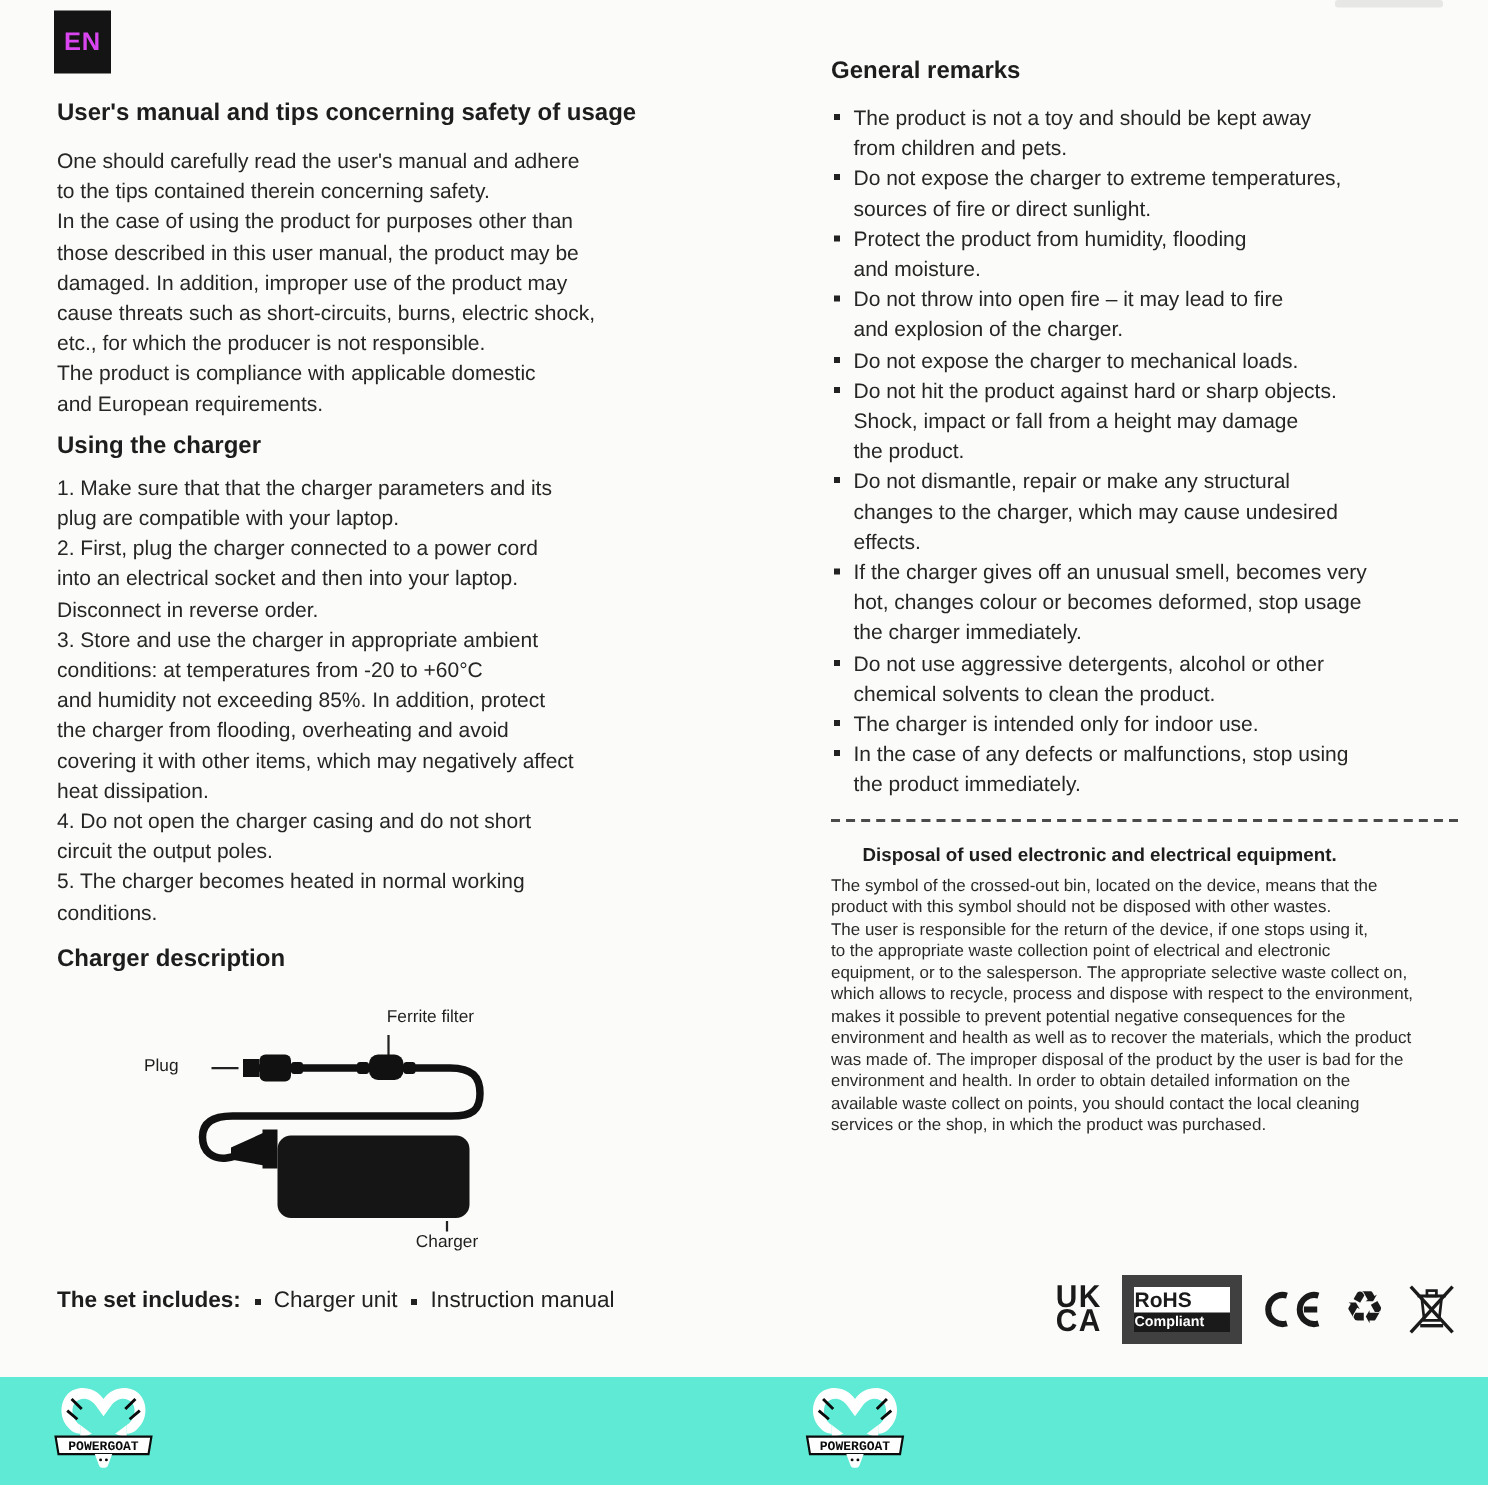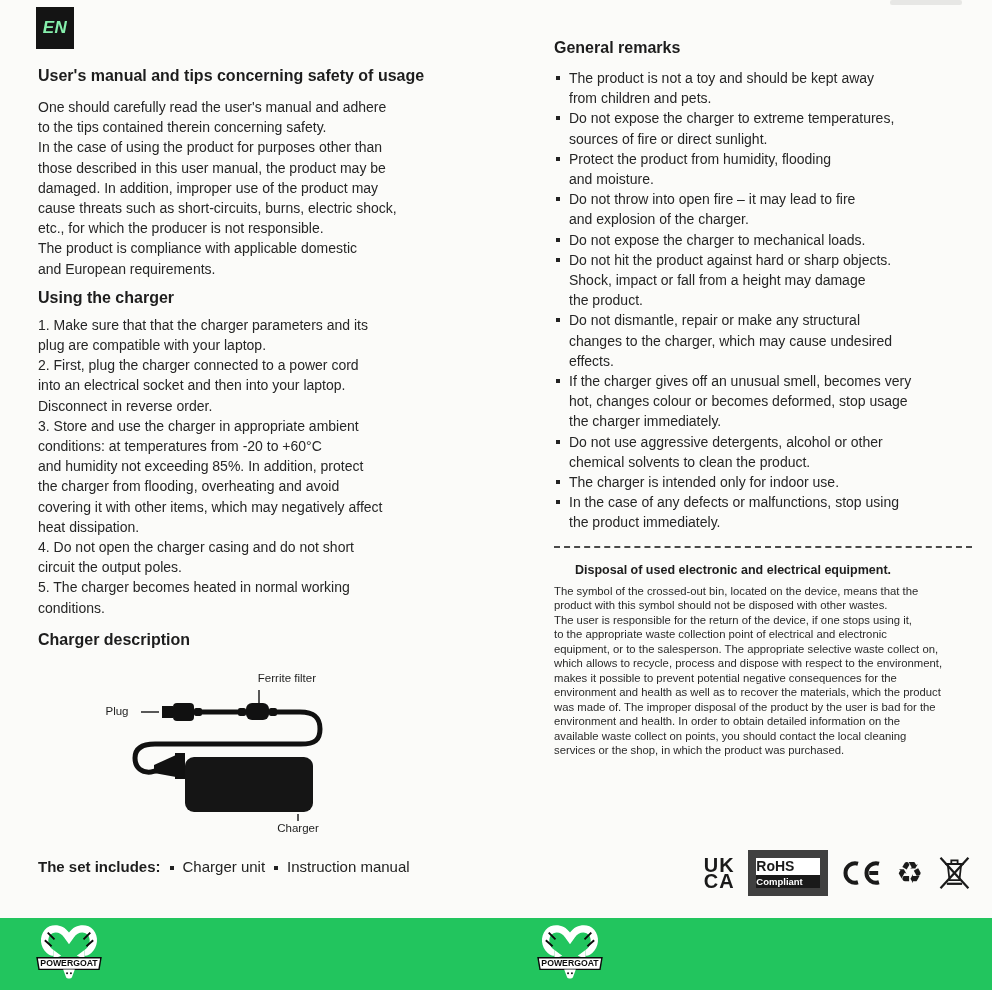--- a/index.html
+++ b/index.html
@@ -1,55 +1,55 @@
 <!DOCTYPE html>
 <html><head>
 <meta charset="utf-8">
 <style>
   html,body{margin:0;padding:0;}
   body{width:992px;height:990px;background:#ffffff;font-family:"Liberation Sans","DejaVu Sans",sans-serif;}
   .page{position:relative;width:992px;height:990px;background:#fbfbf9;overflow:hidden;color:#222;}
   .scan-smudge{position:absolute;left:890px;top:0;width:72px;height:5px;background:#e2e2e0;opacity:.8;border-radius:2px;}
-  .lang-badge{position:absolute;left:36px;top:7px;width:38px;height:42px;background:#141414;color:#86efac;
-    font-weight:700;font-size:17px;display:flex;align-items:center;justify-content:center;letter-spacing:.5px;font-style:italic;}
+  .lang-badge{position:absolute;left:36px;top:7px;width:38px;height:42px;background:#141414;color:#d946ef;
+    font-weight:700;font-size:17px;display:flex;align-items:center;justify-content:center;letter-spacing:.5px;}
   .col{position:absolute;}
   .col-left{left:38px;top:66px;width:485px;}
   .col-right{left:554px;top:38px;width:446px;}
   h2{font-size:16px;font-weight:700;margin:0;line-height:20px;color:#1d1d1d;}
   .body-text{font-size:14px;line-height:20.2px;white-space:pre-line;color:#262626;}
   .para{margin-top:11px;}
   .h-using{margin-top:9px;}
   .steps{margin-top:7px;}
   .h-desc{margin-top:12px;}
   
   .diagram{position:relative;height:195px;margin-top:0;}
   .diagram svg{position:absolute;left:0;top:0;}
   .dlabel{position:absolute;font-size:11.5px;color:#1e1e1e;line-height:13px;}
   .lbl-ferrite{left:168px;top:22px;width:110px;text-align:right;}
-  .lbl-plug{left:58px;top:55px;width:42px;text-align:center;}
+  .lbl-plug{left:58px;top:55px;width:42px;text-align:left;}
   .lbl-charger{left:215px;top:172px;width:90px;text-align:center;}
   
   .set-line{display:flex;gap:9px;margin-top:13px;font-size:15px;align-items:flex-start;}
   .set-label{font-weight:700;color:#1d1d1d;}
   .sq{width:4px;height:4px;background:#222;margin-top:8px;flex:none;}
   
   .bullets{margin-top:10px;}
   .bullet{display:flex;gap:9px;margin-left:2px;}
   .dash-sep{margin-top:13px;width:418px;border-top:2px dashed #4a4a4a;height:0;}
   .disposal-h{font-size:12.5px;font-weight:700;margin-top:15px;color:#1d1d1d;padding-left:21px;}
   .disposal-t{font-size:11.3px;line-height:14.5px;margin-top:7px;white-space:pre-line;color:#2a2a2a;width:440px;}
   
   .certs{position:absolute;left:703px;top:850px;display:flex;align-items:center;gap:13px;}
   .ukca{font-weight:700;font-size:21px;line-height:16.5px;letter-spacing:1px;color:#1a1a1a;transform:scaleX(.95);}
   .rohs{border:8px solid #404040;width:64px;text-align:left;background:#fff;}
   .rohs-top{font-size:14px;font-weight:700;line-height:17px;color:#1a1a1a;}
   .rohs-bot{font-size:9.5px;line-height:13px;background:#1a1a1a;color:#fff;font-weight:600;}
   .recycle{font-family:"DejaVu Sans",sans-serif;font-size:30px;line-height:30px;color:#1a1a1a;}
   
-  .footer{position:absolute;left:0;top:918px;width:992px;height:72px;background:#22c55e;}
+  .footer{position:absolute;left:0;top:918px;width:992px;height:72px;background:#5eead4;font-family:Liberation Mono, monospace;}
   .brand-logo{position:absolute;top:3px;}
   .brand-left{left:30px;}
   .brand-mid{left:531px;}
 </style>
 </head>
 <body>
 
 <div class="page">
   <div class="scan-smudge"></div>
 

